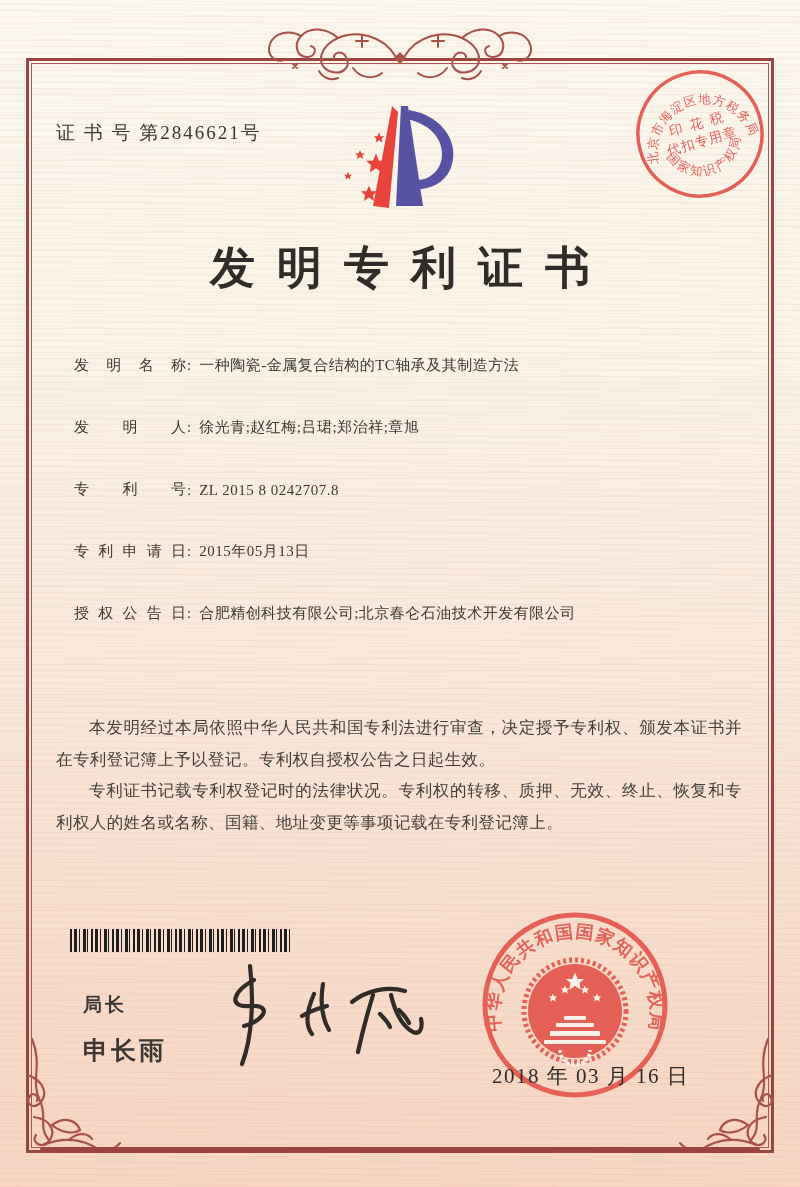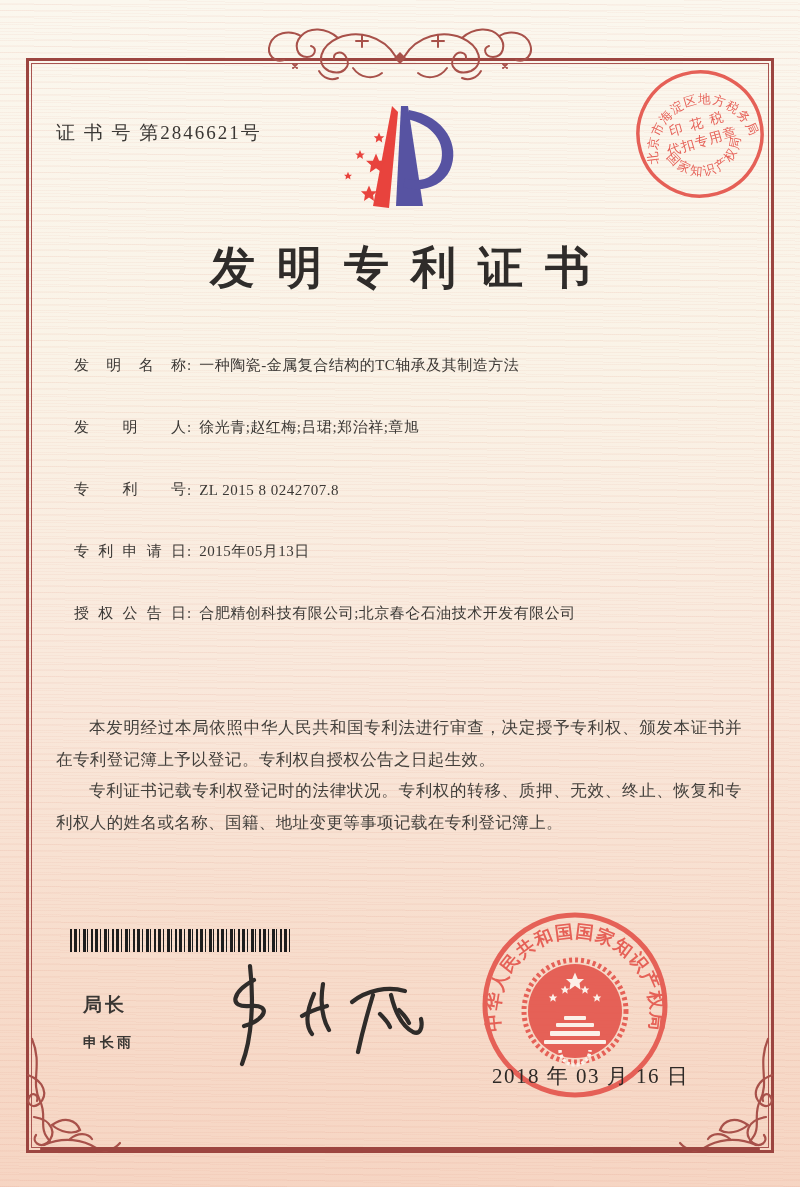--- a/index.html
+++ b/index.html
@@ -52,21 +52,21 @@
       #1d1d1d 0 2px, transparent 2px 4px,
       #1d1d1d 4px 7px, transparent 7px 9px,
       #1d1d1d 9px 10px, transparent 10px 13px,
       #1d1d1d 13px 16px, transparent 16px 17px,
       #1d1d1d 17px 18px, transparent 18px 21px);
   }
 
   .director { position:absolute; left:68px; top:992px;
     font-family:"Liberation Sans","DejaVu Sans",sans-serif; color:#3a3734;margin-left:15px; }
   .director .d-title { font-size:19px; font-weight:600; letter-spacing:3px; }
-  .director .d-name { font-size:14px; font-weight:600; letter-spacing:3px; margin-top:16px; }
+  .director .d-name { font-size:25px; font-weight:600; letter-spacing:3px; margin-top:16px; }
 
   .signature { position:absolute; left:192px; top:960px; width:250px; height:112px; }
 
   .seal { position:absolute; left:480px; top:910px; width:190px; height:190px;
     opacity:0.9; }
   .seal-date { position:absolute; left:492px; top:1062px; font-size:21px;
     letter-spacing:1.5px; color:#2e2a27; }
 
   .flourish-top { position:absolute; left:263px; top:26px; width:274px; height:60px; }
   .corner { position:absolute; width:104px; height:124px; bottom:28px; }

